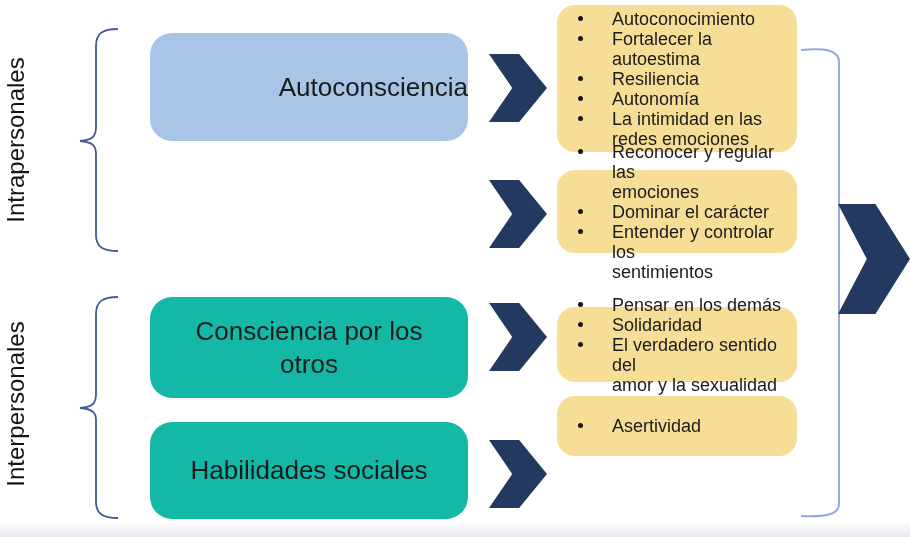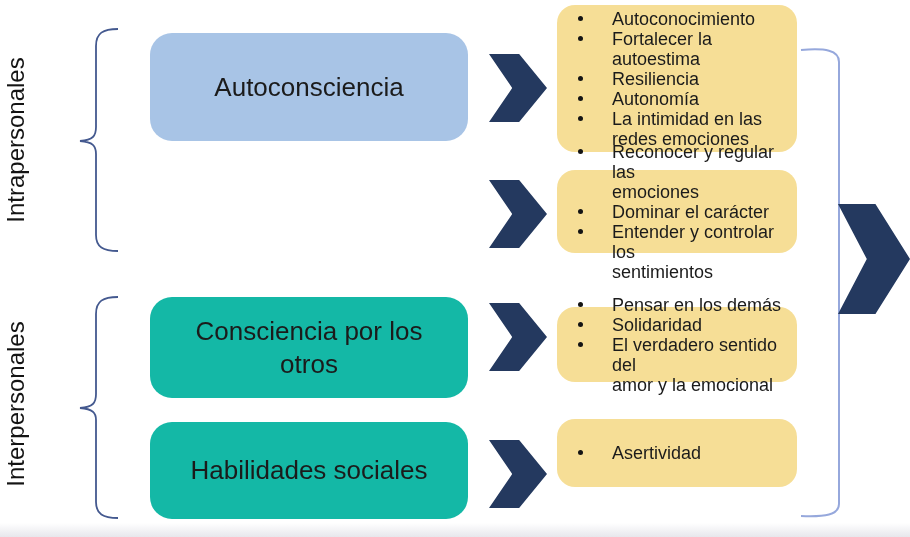--- a/index.html
+++ b/index.html
@@ -48,21 +48,21 @@
     justify-content: center;
     z-index: 2;
   }
   .category-label {
     font-size: 26px;
     line-height: 33px;
     text-align: center;
     white-space: pre-line;
     color: #1b1b1b;
   }
-  .cat-blue   { background: #a8c4e6; }
+  .cat-blue   { background: #a8c4e6; justify-content: flex-end; }
   .cat-orange { background: #14b8a6; }
   #cat-0 { top: 33px;  height: 108px; }
   #cat-1 { top: 167px; height: 100px; }
   #cat-2 { top: 297px; height: 101px; }
   #cat-3 { top: 422px; height: 97px;  }
 
   
   .chevron {
     position: absolute;
     background: #24395f;
@@ -86,21 +86,21 @@
     display: flex;
     flex-direction: column;
     justify-content: center;
     z-index: 2;
     box-sizing: border-box;
     padding: 4px 8px 4px 0;
   }
   #det-0 { top: 5px;   height: 147px; }
   #det-1 { top: 170px; height: 83px; }
   #det-2 { top: 295px; height: 75px; margin-top: 12px; }
-  #det-3 { top: 419px; height: 68px; justify-content: center;  }
+  #det-3 { top: 396px; height: 60px; justify-content: center;  }
 
   .bullet-item { display: flex; align-items: flex-start; }
   .bullet-dot {
     flex: 0 0 5px;
     width: 5px; height: 5px;
     border-radius: 50%;
     background: #141414;
     margin: 7px 29px 0 21px;
   }
   .bullet-text {
@@ -190,21 +190,21 @@
       <span class="bullet-dot"></span>
       <span class="bullet-text">Pensar en los demás</span>
     </div>
     <div class="bullet-item">
       <span class="bullet-dot"></span>
       <span class="bullet-text">Solidaridad</span>
     </div>
     <div class="bullet-item">
       <span class="bullet-dot"></span>
       <span class="bullet-text">El verdadero sentido del
-amor y la emocional</span>
+amor y la sexualidad</span>
     </div>
   </div>
 
   <div class="category-box cat-orange" id="cat-3">
     <div class="category-label">Habilidades sociales</div>
   </div>
   <div class="chevron small-arrow" id="arrow-3"></div>
   <div class="detail-box" id="det-3">
     <div class="bullet-item">
       <span class="bullet-dot"></span>

